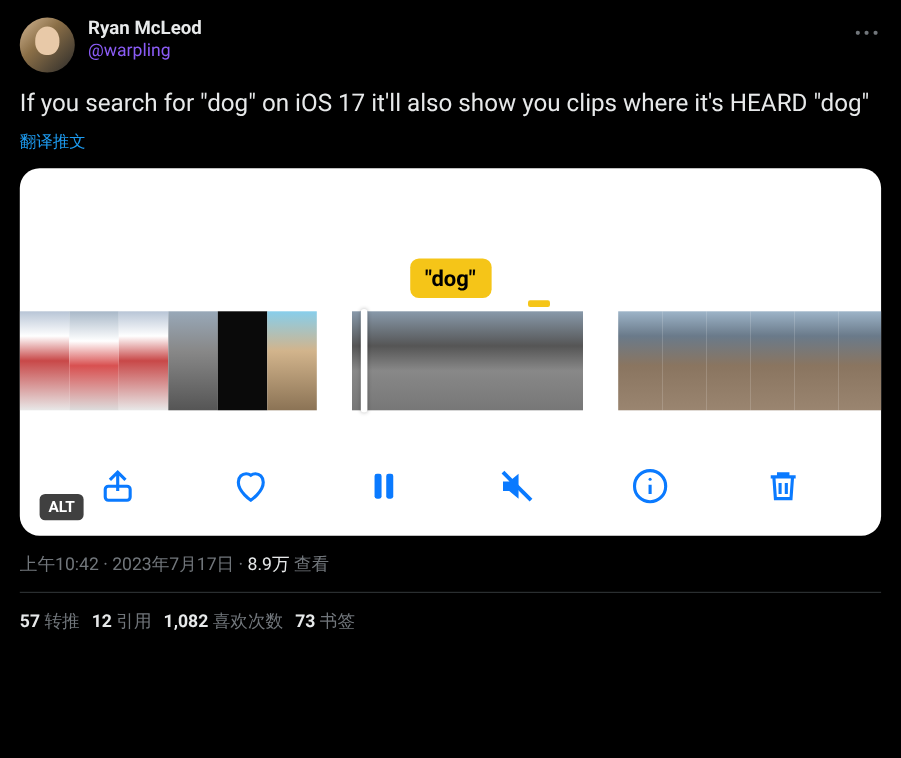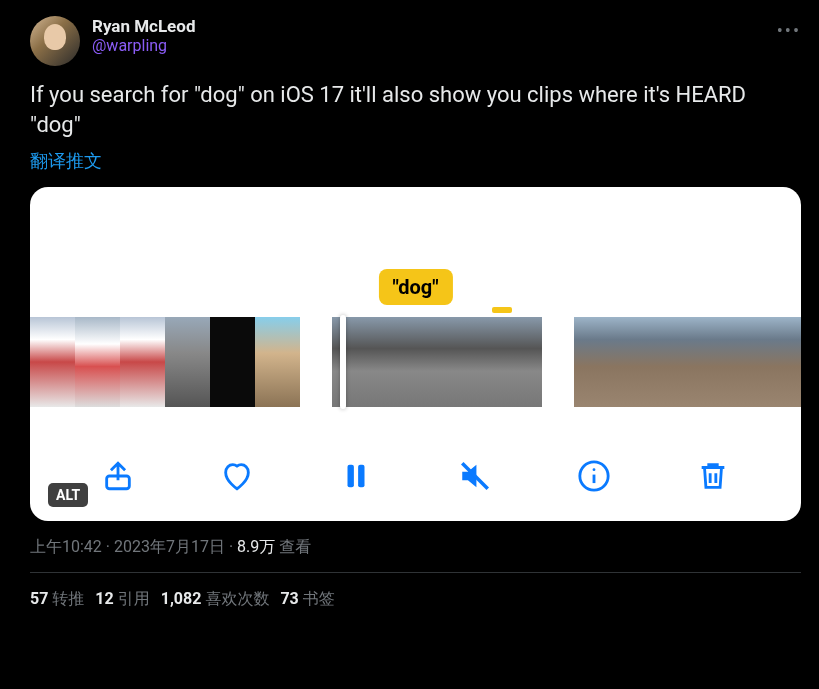--- a/index.html
+++ b/index.html
@@ -7,21 +7,20 @@
     background: #000;
     width: 819px;
     height: 689px;
     font-family: -apple-system, BlinkMacSystemFont, "Segoe UI", Roboto, Helvetica, Arial, sans-serif;
     color: #e7e9ea;
     overflow: hidden;
     position: relative;
   }
   .tweet {
     padding: 16px 18px;
-    margin-left: 12px;
   }
   .header {
     display: flex;
     align-items: flex-start;
     gap: 12px;
     position: relative;
   }
   .avatar {
     width: 50px;
     height: 50px;
@@ -53,21 +52,21 @@
   .tweet-text {
     margin-top: 14px;
     font-size: 22px;
     line-height: 1.35;
     color: #e7e9ea;
   }
   .translate-link {
     display: inline-block;
     margin-top: 10px;
     color: #1d9bf0;
-    font-size: 18px;
+    font-size: 15px;
     cursor: pointer;
   }
   .media-card {
     margin-top: 14px;
     background: #fff;
     border-radius: 18px;
     overflow: hidden;
     height: 334px;
     position: relative;
   }

